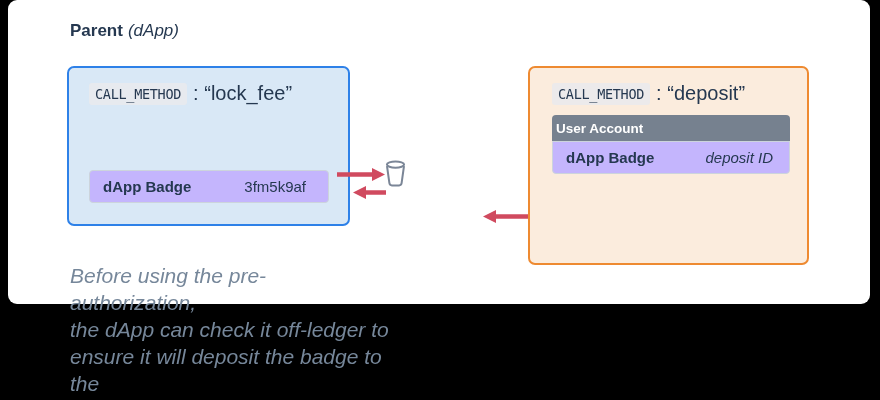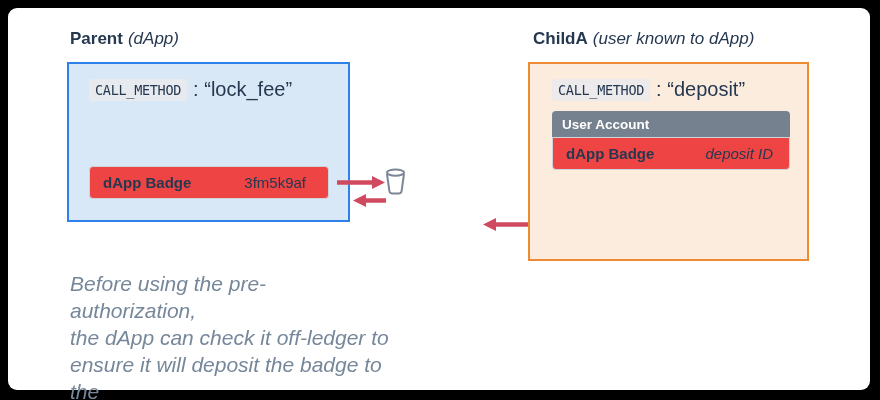--- a/index.html
+++ b/index.html
@@ -1,31 +1,31 @@
 <!DOCTYPE html>
 <html style="--accent-blue: #2e81e8; --parent-fill: #d9e8f6; --accent-orange: #ee8a31; --child-fill: #fbecdd; --navy: #253850; --slate: #76818f; --row-border: #ccd4dc; --arrow-red: #d04a5f; --note-gray: #76879a; --trash-gray: #7b8697;"><head>
 <meta charset="utf-8">
 <style>
   html,body{margin:0;padding:0;}
   body{
     width:880px;height:400px;background:#000;position:relative;overflow:hidden;
     font-family:"Liberation Sans",sans-serif;
   }
   .canvas{
-    position:absolute;left:8px;top:8px;width:862px;height:382px;
+    position:absolute;left:8px;top:0;width:862px;height:304px;
     background:#fff;border-radius:9px;
   }
   
   .group-title{
     position:absolute;font-size:17px;color:var(--navy,#253850);white-space:nowrap;
   }
   .t-bold{font-weight:bold;}
   .t-ital{font-style:italic;margin-left:5px;}
   
-  .box{position:absolute;border-radius:0;box-sizing:border-box;}
+  .box{position:absolute;border-radius:7px;box-sizing:border-box;margin-top:12px;}
   .box-parent{
     left:59px;top:54px;width:283px;height:160px;
     background:var(--parent-fill,#d9e8f6);border:2px solid var(--accent-blue,#2e81e8);
   }
   .box-child{
     left:520px;top:54px;width:281px;height:199px;
     background:var(--child-fill,#fbecdd);border:2px solid var(--accent-orange,#ee8a31);
   }
   
   .code-line{
@@ -35,30 +35,30 @@
   .chip{
     font-family:"DejaVu Sans Mono","Liberation Mono",monospace;
     font-size:13.5px;letter-spacing:-0.3px;
     background:var(--chip-bg,rgba(233,234,237,0.85));
     padding:3px 6px;border-radius:3px;
   }
   .rest{font-size:20px;margin-left:6px;}
   
   .row{
     position:absolute;display:flex;align-items:center;justify-content:space-between;
-    background:#ef4444;border:1px solid var(--row-border,#ccd4dc);border-radius:4px;
+    background:#c4b5fd;border:1px solid var(--row-border,#ccd4dc);border-radius:4px;
     box-sizing:border-box;font-size:15px;color:var(--navy,#253850);
   }
   .row .lbl{font-weight:bold;}
   .row .val{}
   .val-italic{font-style:italic;}
   .acct-header{
     position:absolute;display:flex;align-items:center;box-sizing:border-box;
     background:var(--slate,#76818f);color:#fff;font-size:13.5px;font-weight:bold;
-    border-radius:4px 4px 0 0;padding-left:10px;
+    border-radius:4px 4px 0 0;padding-left:4px;
   }
   
   .arrow{position:absolute;}
   .arrow svg{display:block;}
   .trash{position:absolute;}
   
   .note{
     position:absolute;left:62px;top:262px;width:320px;
     font-size:21px;line-height:27px;font-style:italic;
     color:var(--note-gray,#76879a);white-space:pre-line;
@@ -96,23 +96,20 @@
       <ellipse cx="10.5" cy="4.6" rx="8.6" ry="3.1"></ellipse>
     </svg>
   </div>
   <div class="arrow" style="left:345px;top:185px;">
     <svg width="33" height="15" viewBox="0 0 33 15" style="transform:scaleX(-1);">
       <line x1="0" y1="7.5" x2="22" y2="7.5" stroke="var(--arrow-red,#d04a5f)" stroke-width="4.5"></line>
       <polygon points="20,1 33,7.5 20,14" fill="var(--arrow-red,#d04a5f)"></polygon>
     </svg>
   </div>
 
-  <div class="group-title" style="left:525px;top:21px;">
-    <span class="t-bold">ChildA</span><span class="t-ital">(user known to dApp)</span>
-  </div>
 
   <div class="box box-child">
     <div class="code-line" style="left:22px;top:14px;">
       <span class="chip">CALL_METHOD</span>
       <span class="rest">: “deposit”</span>
     </div>
     <div class="acct-header" style="left:22px;top:47px;width:238px;height:26px;">
       <span>User Account</span>
     </div>
     <div class="row" style="left:22px;top:73px;width:238px;height:33px;padding:0 16px 0 13px;border-radius:0 0 4px 4px;">

